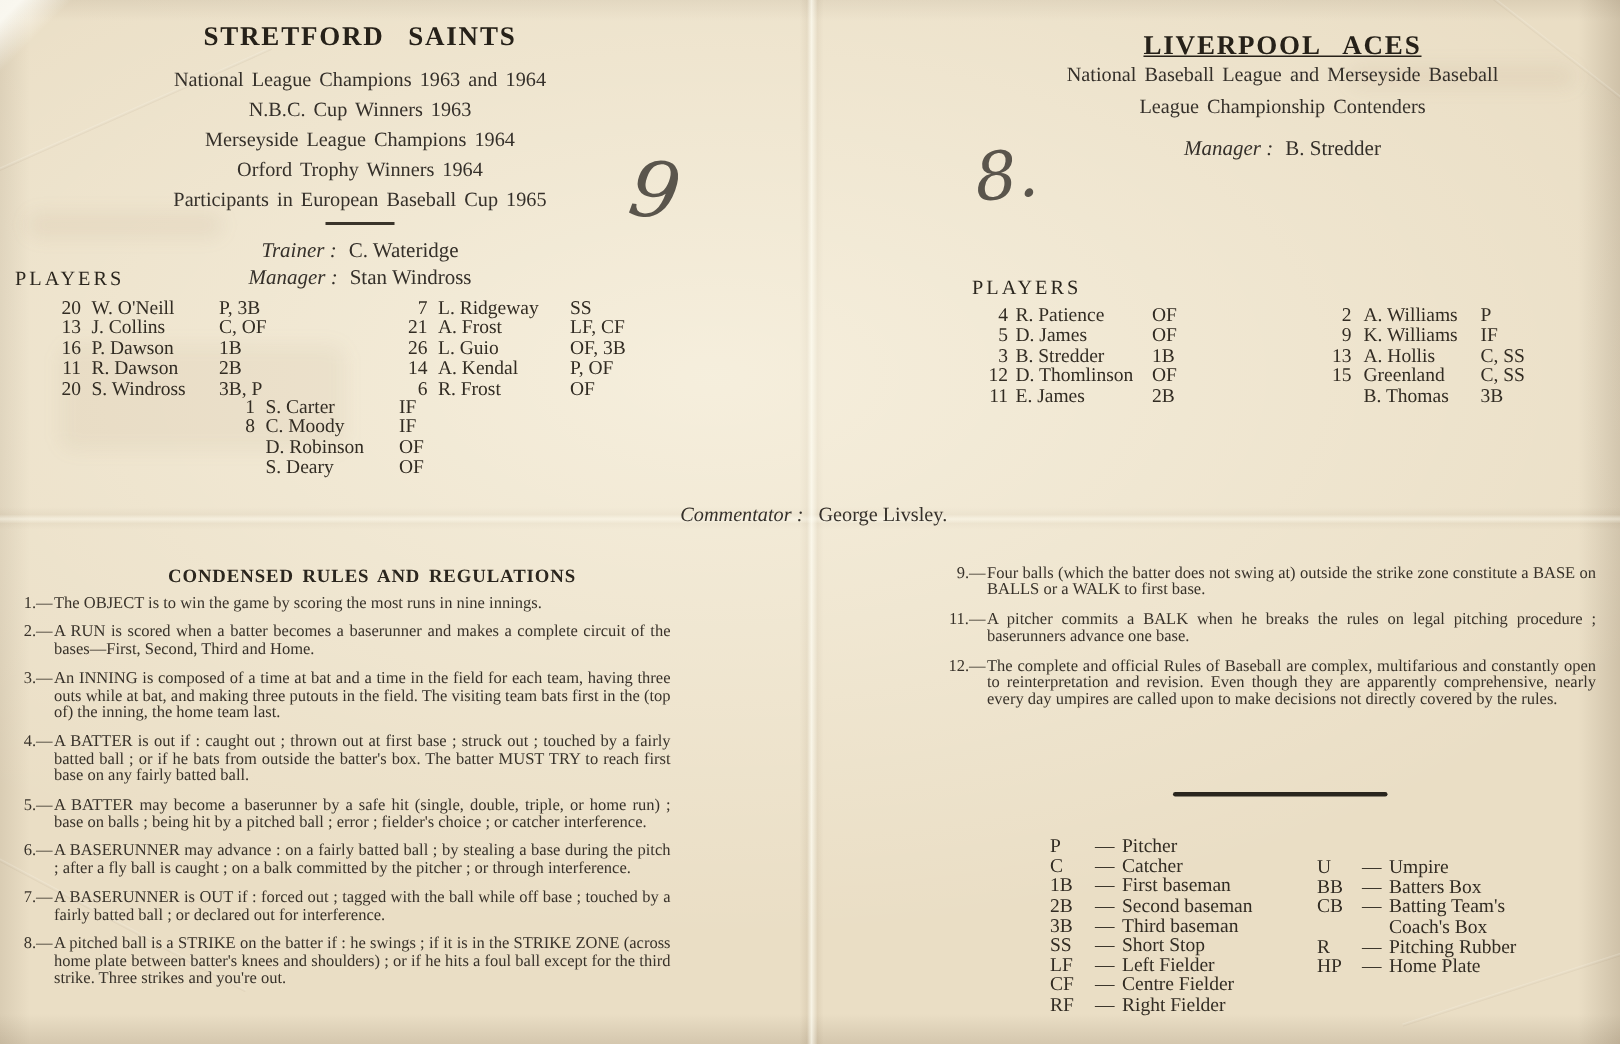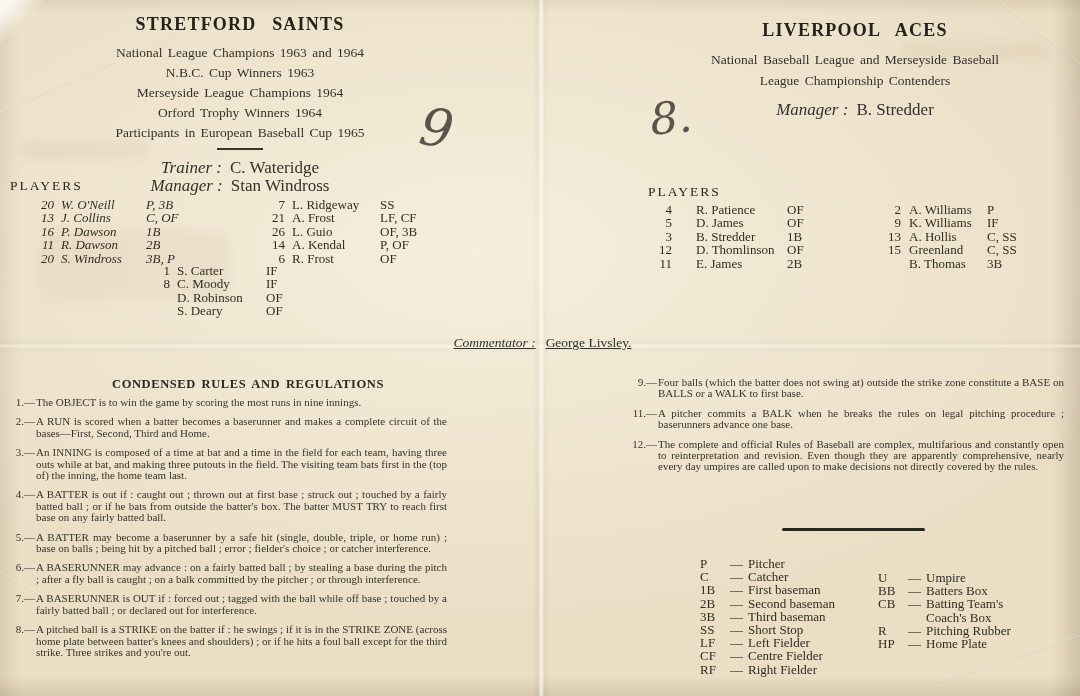--- a/index.html
+++ b/index.html
@@ -23,49 +23,49 @@
 
   
   .team-head{position:absolute;text-align:center;}
   .team-head h1{margin:0;font-size:18px;font-weight:bold;color:#262119;
     letter-spacing:1.2px;word-spacing:10px;}
   .honour{margin:0;font-size:13.5px;line-height:14px;word-spacing:2px;}
   .saints-head{left:0;top:14px;width:480px;}
   .saints-head h1{margin-bottom:11px;}
   .saints-head .honour{margin-bottom:6px;}
   .aces-head{left:630px;top:20px;width:450px;}
-  .aces-head h1{margin-bottom:12px;}
+  .aces-head h1{margin-bottom:2px;text-decoration:underline;}
   .aces-head .honour{margin-bottom:7px;}
   .mini-rule{width:46px;height:2px;background:#3a342a;margin:8px auto 9px;}
-  .mgr-line{margin:0;font-size:17px;line-height:18px;}
+  .mgr-line{margin:0;font-size:14px;line-height:18px;}
   .mgr-line em{font-style:italic;margin-right:8px;}
   .aces-head .mgr-line{margin-top:13px;}
 
   
   .players-label{position:absolute;font-size:13.5px;letter-spacing:2px;color:#2b261e;}
   .roster{position:absolute;font-size:13px;color:#322c23;}
   .r-row{display:flex;line-height:13.4px;align-items:baseline;}
   .r-no{text-align:right;flex:none;}
   .r-name{flex:none;margin-left:7px;}
   .r-pos{flex:1;}
-  .saints-a{left:36px;top:198px;width:190px;font-style:italic;}
+  .saints-a{left:36px;top:198px;width:190px;}
   .saints-a .r-no{width:18px;} .saints-a .r-name{width:85px;}
   .saints-b{left:268px;top:198px;width:165px;}
   .saints-b .r-no{width:17px;} .saints-b .r-name{width:88px;}
   .saints-c{left:148px;top:264px;width:160px;}
   .saints-c .r-no{width:22px;} .saints-c .r-name{width:89px;}
   .aces-a{left:646px;top:203px;width:185px;}
-  .aces-a .r-no{width:26px;} .aces-a .r-name{width:91px;margin-left:24px;}
+  .aces-a .r-no{width:26px;} .aces-a .r-name{width:91px;margin-left:5px;}
   .aces-b{left:878px;top:203px;width:175px;}
   .aces-b .r-no{width:23px;} .aces-b .r-name{width:78px;margin-left:8px;}
 
   
   .officials{position:absolute;left:370px;top:328px;width:345px;font-size:13.5px;text-align:center;}
   .officials em{font-style:italic;}
-  .officials .row2{margin-top:7px;text-decoration:underline;}
+  .officials .row2{margin-top:7px;}
   .off-gap1{display:inline-block;width:12px;}
   .off-gap2{display:inline-block;width:30px;}
   .off-gap3{display:inline-block;width:10px;}
 
   
   .rules-head{position:absolute;left:0;top:377px;width:496px;text-align:center;
     font-size:12.5px;font-weight:bold;color:#2b261e;letter-spacing:.6px;word-spacing:2px;}
   .rules-col{position:absolute;font-size:11px;line-height:11.4px;color:#38322a;}
   .rules-left{left:5px;top:397px;width:442px;}
   .rules-right{left:620px;top:377px;width:444px;}

